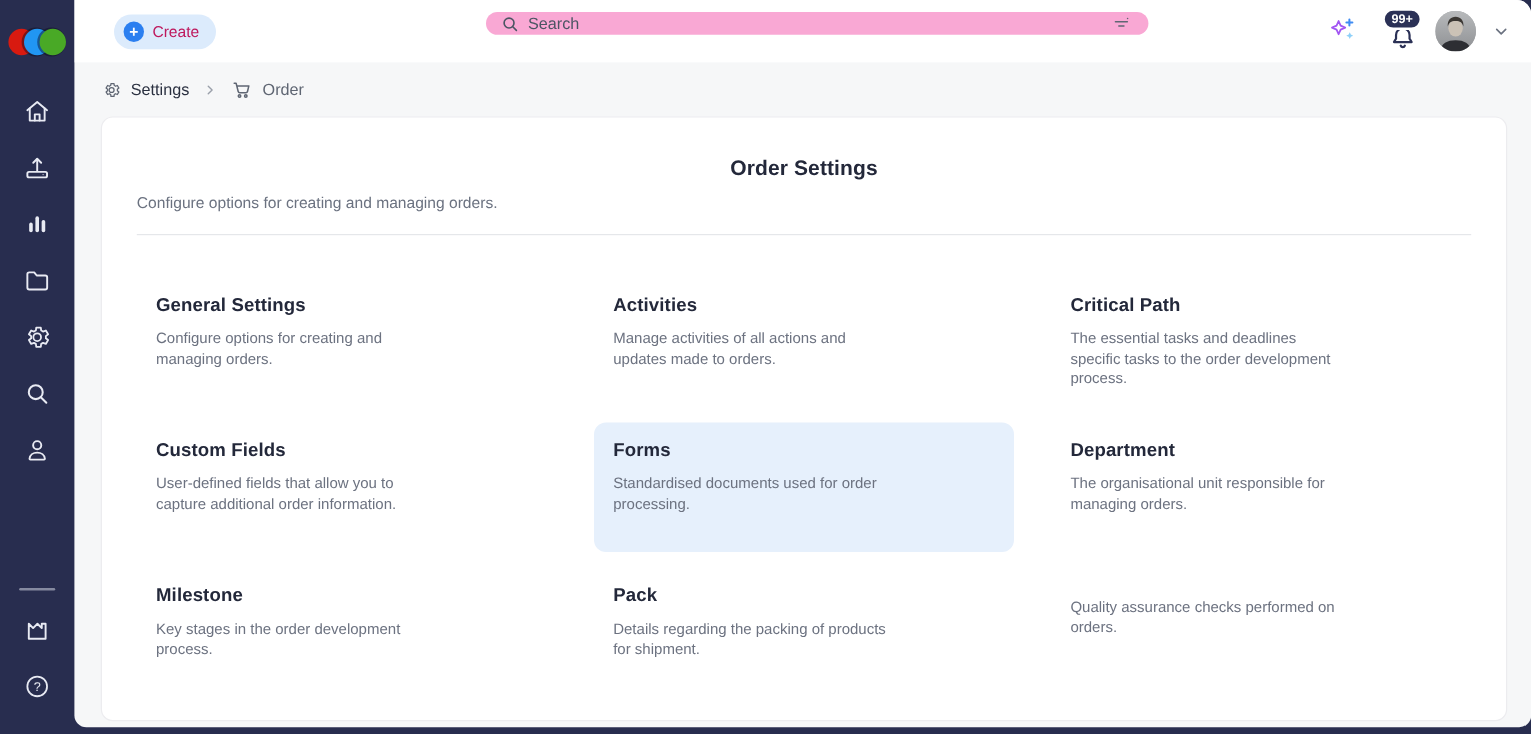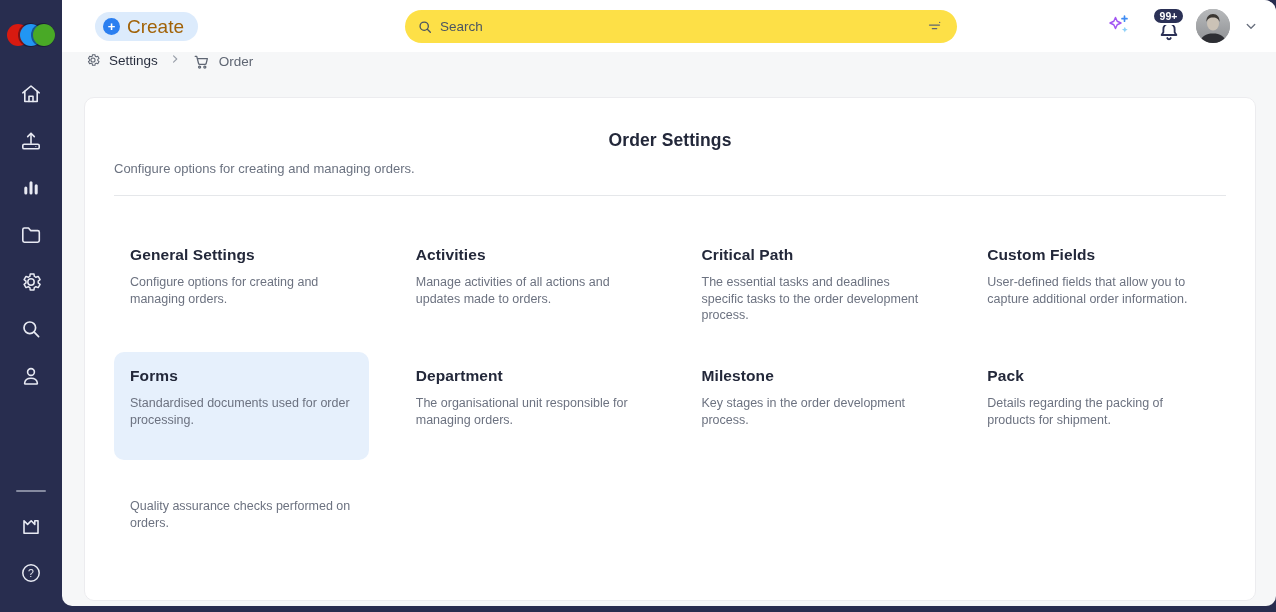--- a/index.html
+++ b/index.html
@@ -21,47 +21,47 @@
   .side-divider { width:30px; height:2px; background:#858aa0; border-radius:1px; margin-bottom:12px; }
   .side-bottom { display:flex; flex-direction:column; align-items:center; margin-bottom:14px; }
 
   
   .main { position:absolute; left:62px; top:0; right:0; bottom:6px; background:#f6f7f8; border-radius:0 12px 10px 10px; overflow:hidden; }
 
   
   .topbar { position:relative; height:52px; background:#ffffff; }
   .create-btn { position:absolute; left:33px; top:12px; height:29px; display:flex; align-items:center; gap:7px; background:#dcebfc; border:none; border-radius:15px; padding:0 14px 0 8px; cursor:pointer; }
   .create-plus { width:17px; height:17px; border-radius:50%; background:#2b7ff0; color:#fff; display:flex; align-items:center; justify-content:center; font-size:13px; font-weight:700; line-height:1; }
-  .create-label { font-size:19px; color:#a16207; }
-  .searchbar { position:absolute; left:343px; top:10px; width:552px; height:33px; background:#fde047; border-radius:17px; display:flex; align-items:center; padding:0 12px 0 12px; }
+  .create-label { font-size:13px; color:#be185d; }
+  .searchbar { position:absolute; left:343px; top:10px; width:552px; height:19px; background:#f9a8d4; border-radius:17px; display:flex; align-items:center; padding:0 12px 0 12px; }
   .searchbar input { flex:1; border:none; outline:none; background:transparent; font-size:13.5px; color:#374151; font-family:"Liberation Sans",sans-serif; margin-left:7px; }
   .searchbar input::placeholder { color:#4b5563; opacity:1; }
   .filter-btn { background:none; border:none; cursor:pointer; display:flex; align-items:center; padding:2px; }
   .topbar-right { position:absolute; right:14px; top:0; height:52px; display:flex; align-items:center; gap:10px;text-decoration:underline; }
   .ai-btn { background:none; border:none; cursor:pointer; display:flex; padding:2px; margin-right:8px; }
   .bell-wrap { position:relative; width:34px; height:40px; cursor:pointer; }
   .bell-wrap svg { position:absolute; left:4px; top:13px; }
   .badge { position:absolute; left:0px; top:1px; min-width:33px; height:18px; background:#2b3156; border:2px solid #ffffff; border-radius:10px; color:#fff; font-size:10.5px; font-weight:700; display:flex; align-items:center; justify-content:center; padding:0 4px; }
   .avatar { width:34px; height:34px; border-radius:50%; overflow:hidden; cursor:pointer; flex:none; }
   .chev-btn { background:none; border:none; cursor:pointer; display:flex; padding:2px; }
 
   
-  .crumb-row { height:45px; display:flex; align-items:flex-start; padding-left:23px; gap:8px; }
+  .crumb-row { height:45px; display:flex; align-items:center; padding-left:23px; gap:8px; }
   .crumb-link { display:flex; align-items:center; gap:8px; cursor:pointer; }
   .crumb-label { font-size:13.5px; color:#2a3040; }
   .crumb-current .crumb-label { color:#5f6673; }
   .crumb-sep { display:flex; align-items:center; margin:0 2px; }
 
   
   .panel { margin:0 20px 0 22px; height:504px; background:#ffffff; border:1px solid #ececef; border-radius:10px; padding:32px 29px 0 29px; }
   .page-title { font-size:17.5px; font-weight:700; color:#23283a; letter-spacing:.1px;text-align:center; }
   .page-sub { font-size:13px; color:#6b7280; margin-top:10px; }
   .panel-divider { height:1px; background:#e5e7ea; margin-top:19px; }
 
-  .grid { display:grid; grid-template-columns:repeat(4, 1fr); column-gap:31px; row-gap:13px; margin-top:35px; }
+  .grid { display:grid; grid-template-columns:repeat(3, 1fr); column-gap:31px; row-gap:13px; margin-top:35px; }
   .card { border-radius:10px; padding:15px 16px; min-height:108px; cursor:pointer; }
   .card.highlighted { background:#e6f0fc; }
   .card-title { font-size:15.5px; font-weight:700; color:#23283a; letter-spacing:.1px; }
   .card-desc { font-size:12.5px; color:#6c7280; line-height:1.33; margin-top:10px; max-width:230px; }
 </style>
 </head>
 <body>
 
 <div class="app">
 

